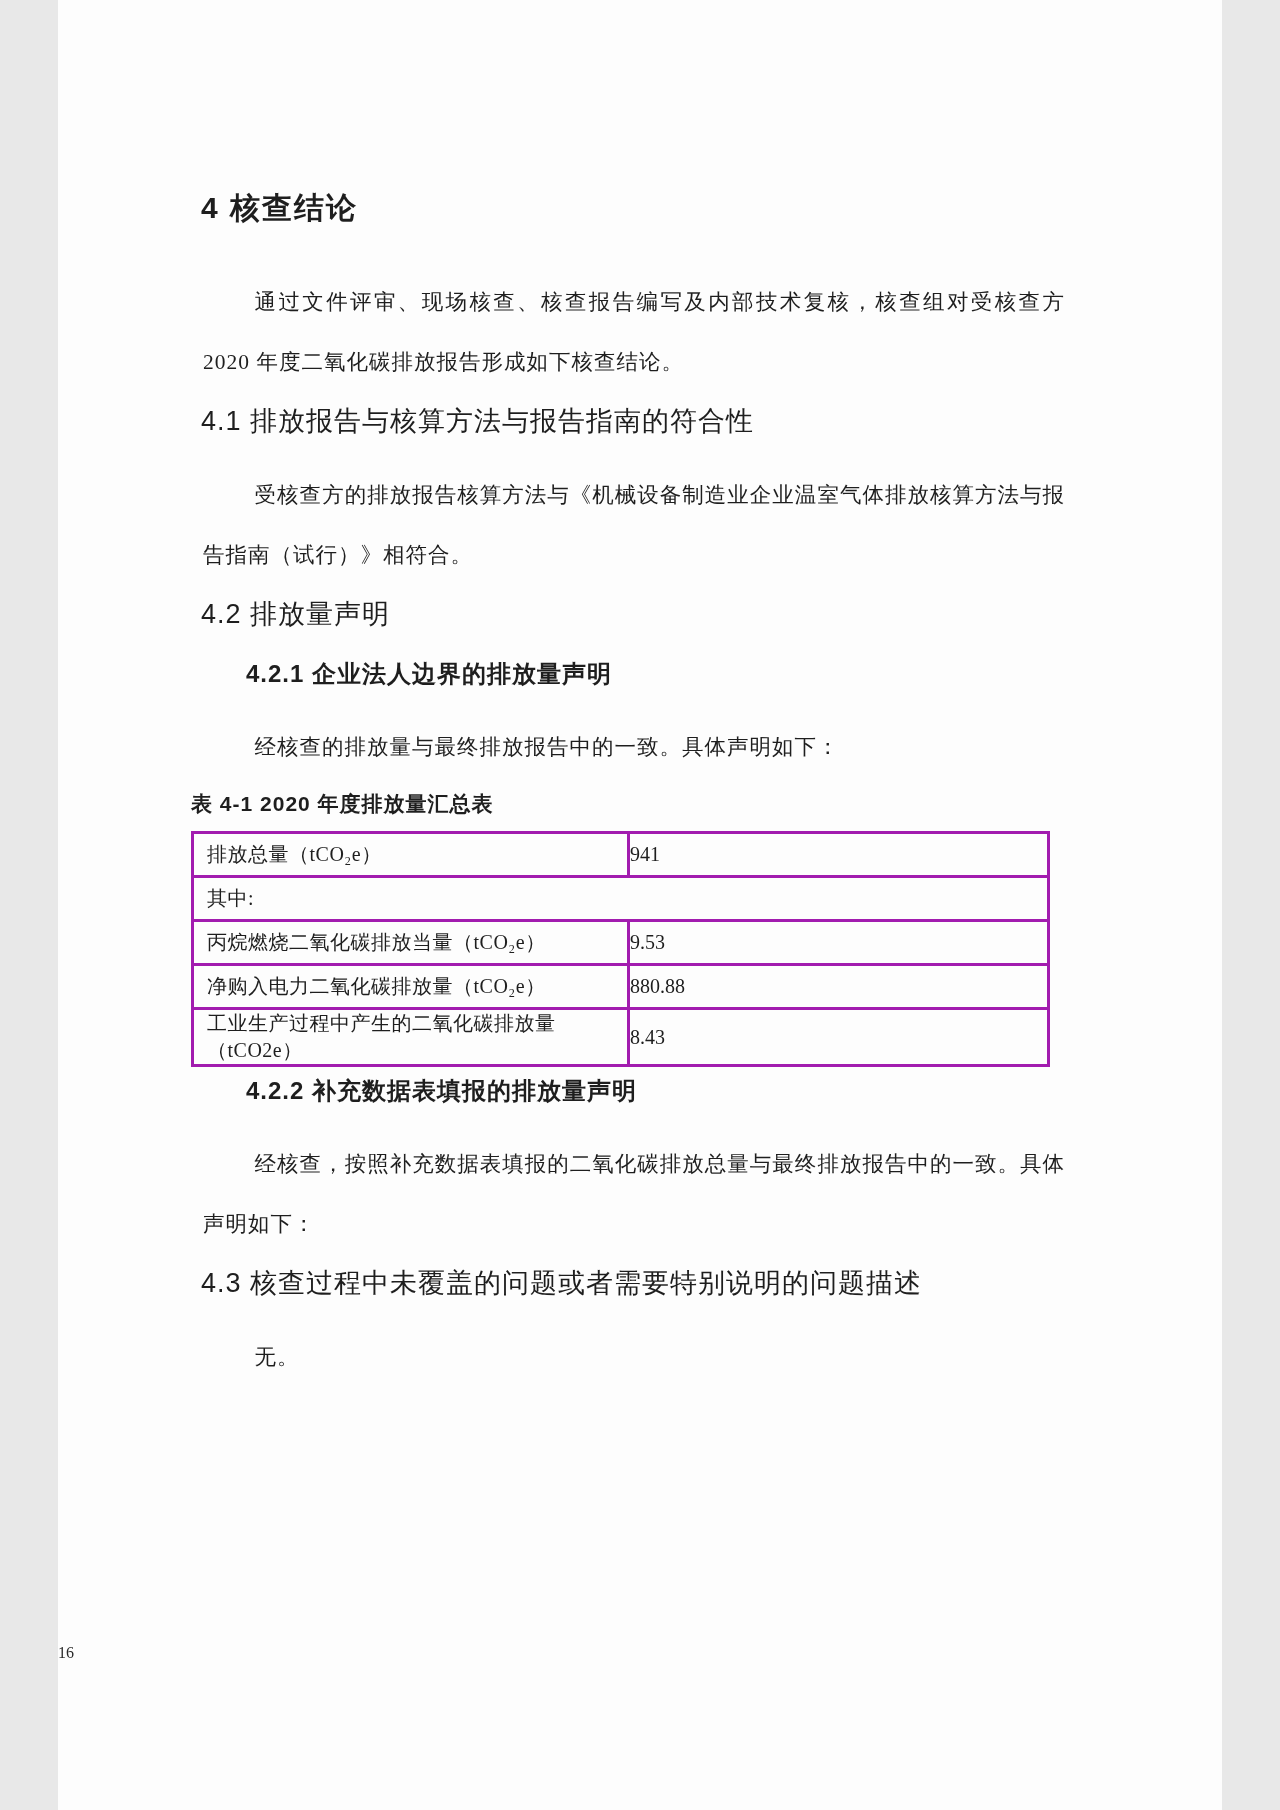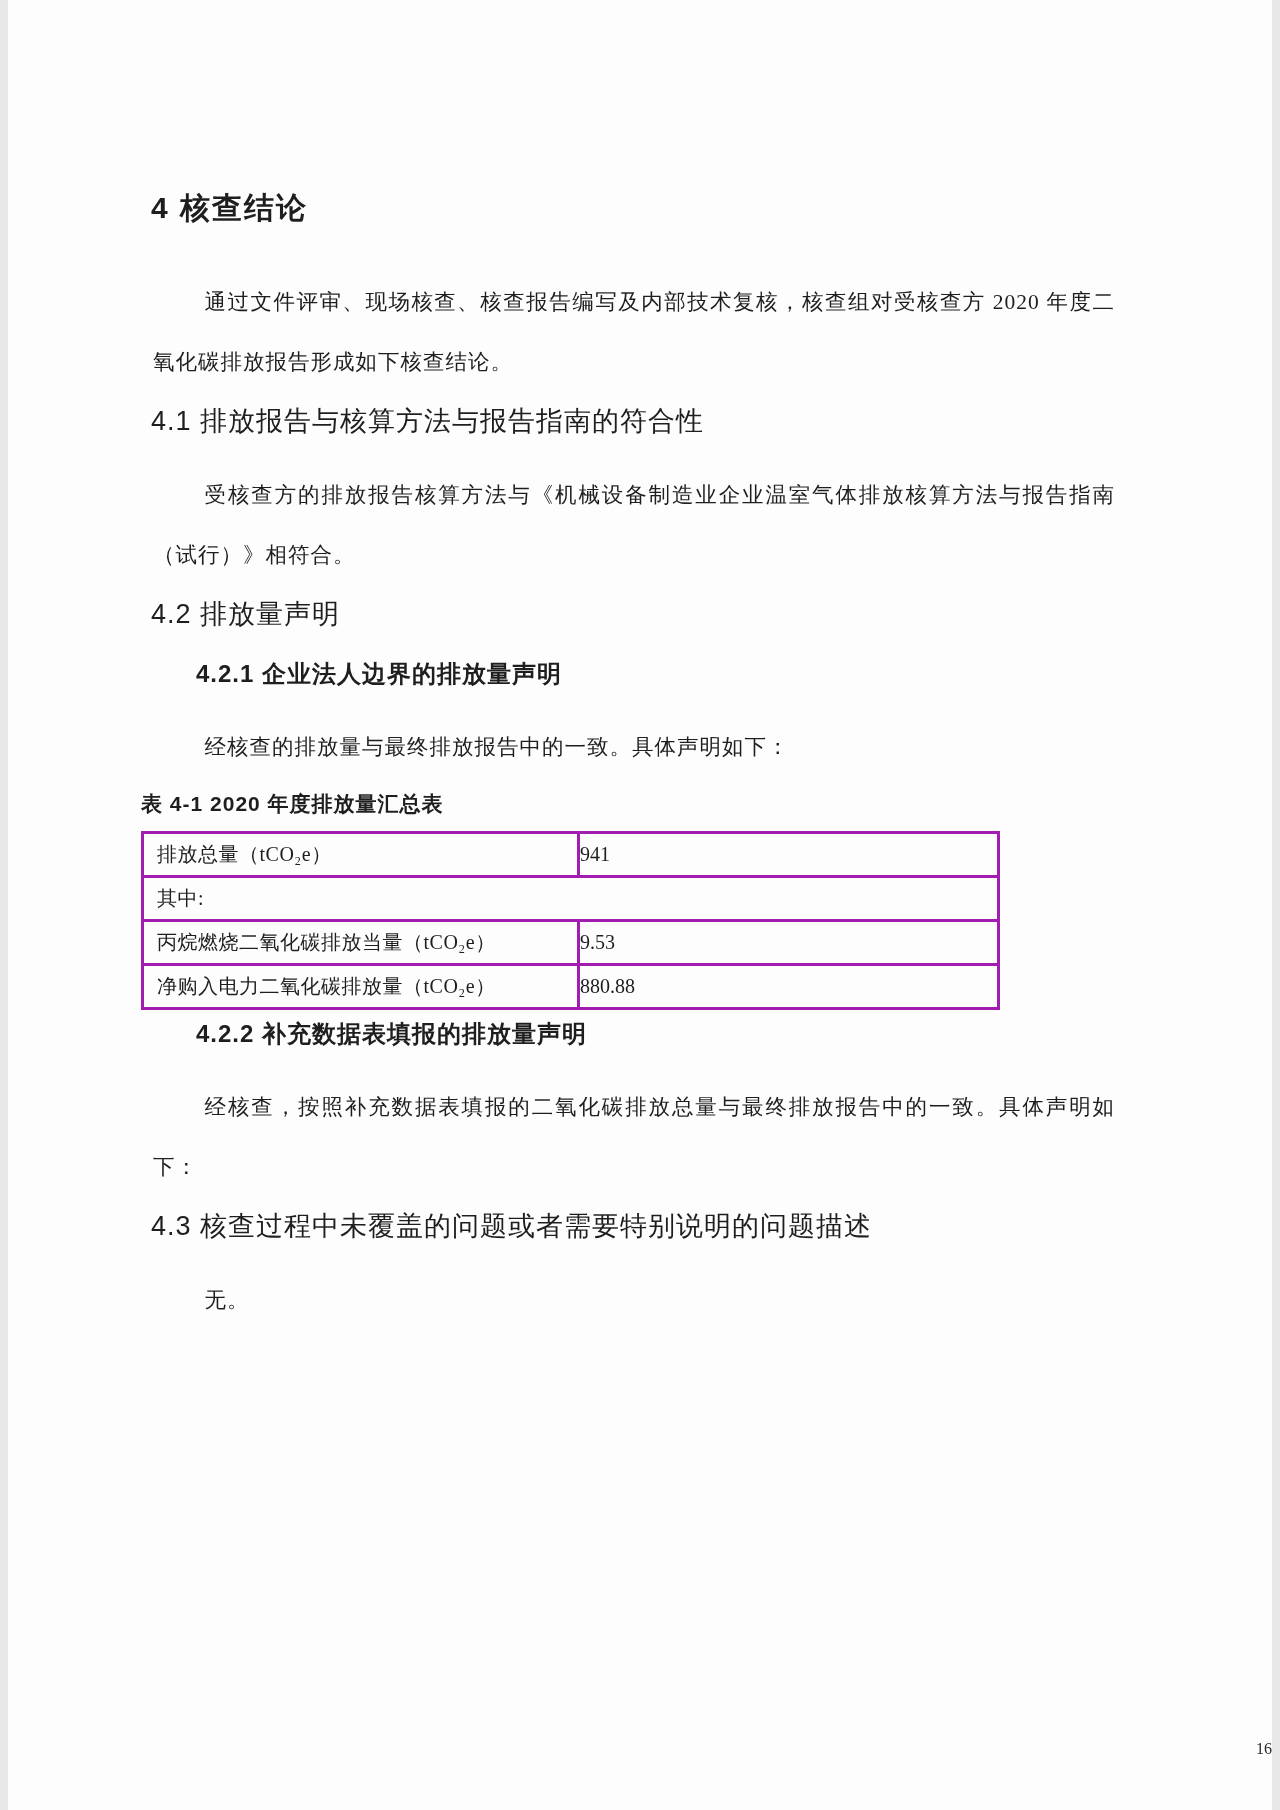--- a/index.html
+++ b/index.html
@@ -1,18 +1,18 @@
 <!DOCTYPE html>
 <html lang="zh"><head>
 <meta charset="utf-8">
 <style>
   html, body { margin: 0; padding: 0; background: #e8e8e8; }
   .page {
     position: relative;
-    width: 1264px;
+    width: 1164px;
     height: 1810px;
     margin: 0 auto;
     background: #fdfdfd;
     color: #1e1e1e;
     box-sizing: border-box;
     padding: 190px 145px 0 133px;
     font-family: "Liberation Serif", serif;
     overflow: hidden;
   }
   h1.doc-h1 {
@@ -70,24 +70,24 @@
     padding: 0;
     vertical-align: middle;
   }
   table.emissions td.cell-label { padding-left: 13px; letter-spacing: 0.5px; }
   table.emissions td.cell-value { text-align: left; }
   .col-label { width: 436px; }
   .col-value { width: 420px; }
   .sect-422 { margin-top: 52px; }
   .page-number {
     position: absolute;
-    top: 1740px;
+    top: 1644px;
     left: 0;
     width: 100%;
-    text-align: right;
+    text-align: left;
     font-size: 16px;
     color: #2a2a2a;
   }
 </style>
 </head>
 <body>
 
 <div class="page">
 
   <h1 class="doc-h1">4 核查结论</h1>
@@ -120,20 +120,24 @@
         <td class="cell-label" colspan="2">其中:</td>
       </tr>
       <tr>
         <td class="cell-label">丙烷燃烧二氧化碳排放当量（tCO₂e）</td>
         <td class="cell-value">9.53</td>
       </tr>
       <tr>
         <td class="cell-label">净购入电力二氧化碳排放量（tCO₂e）</td>
         <td class="cell-value">880.88</td>
       </tr>
+      <tr>
+        <td class="cell-label">工业生产过程中产生的二氧化碳排放量（tCO2e）</td>
+        <td class="cell-value">8.43</td>
+      </tr>
     </tbody>
   </table>
 
   <h3 class="doc-h3 sect-422">4.2.2 补充数据表填报的排放量声明</h3>
 
   <p class="doc-body">经核查，按照补充数据表填报的二氧化碳排放总量与最终排放报告中的一致。具体声明如下：</p>
 
   <h2 class="doc-h2" style="margin-top:2px;">4.3 核查过程中未覆盖的问题或者需要特别说明的问题描述</h2>
 
   <p class="doc-body no-justify">无。</p>

